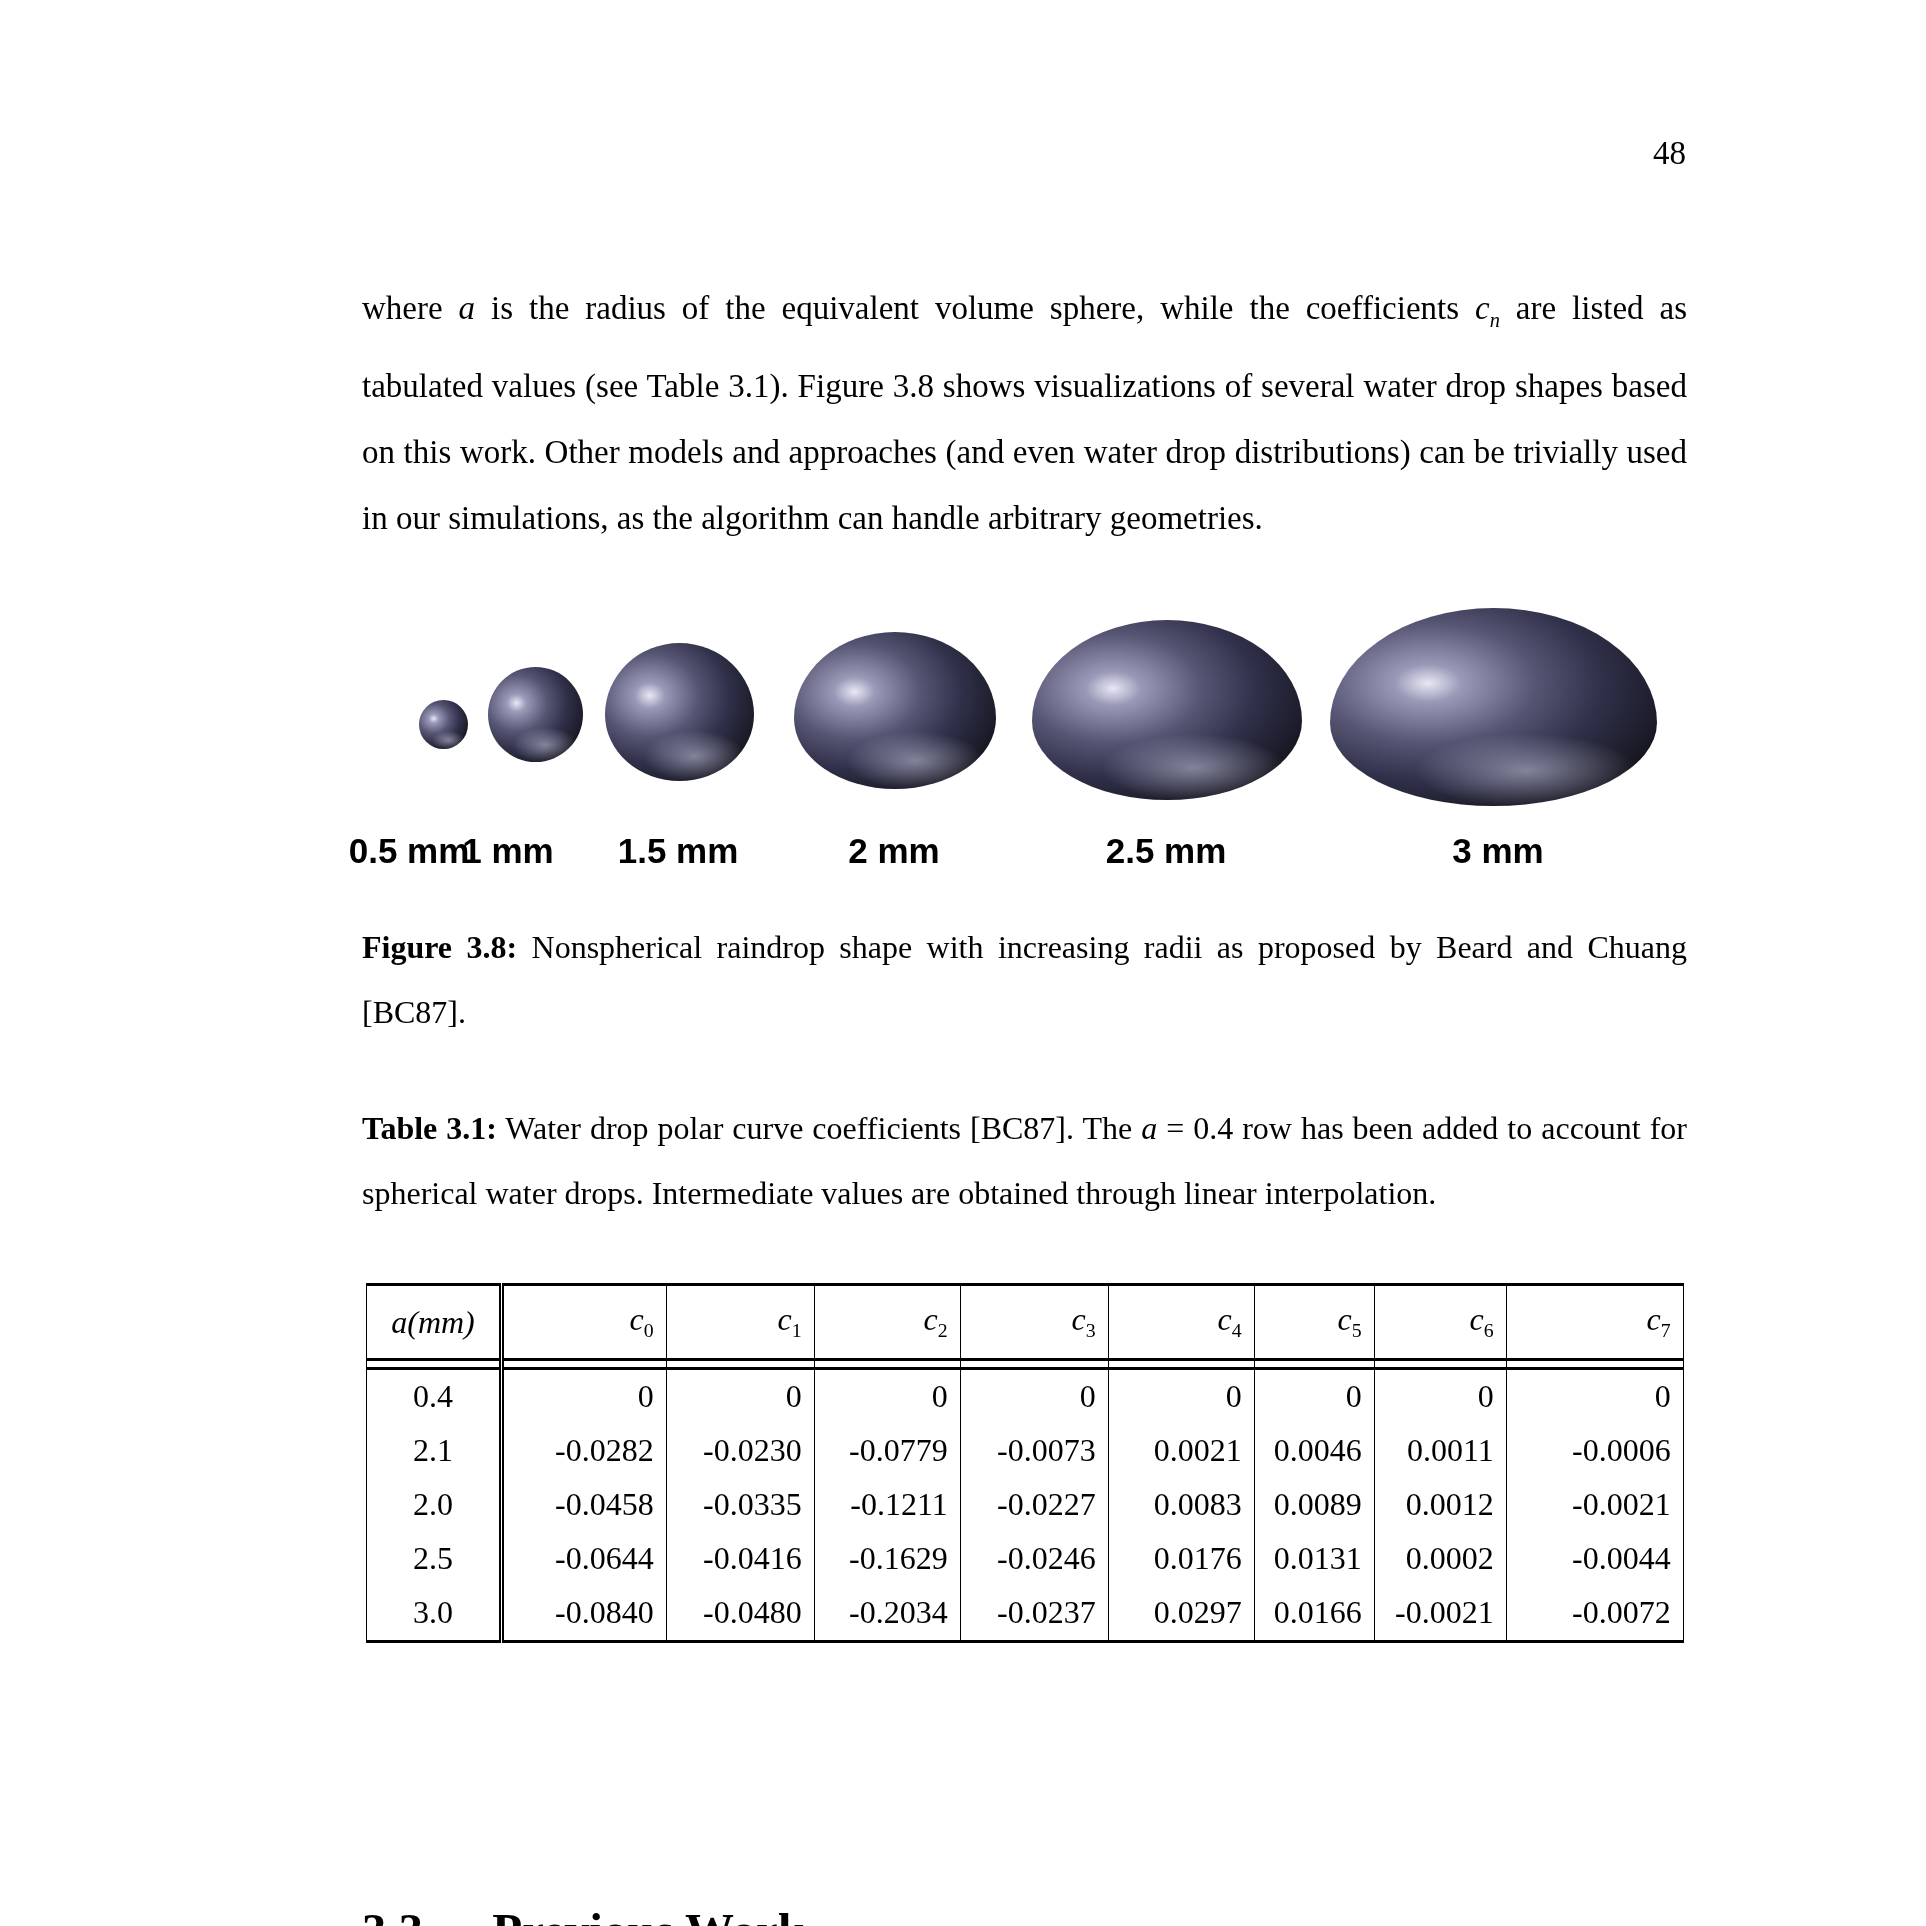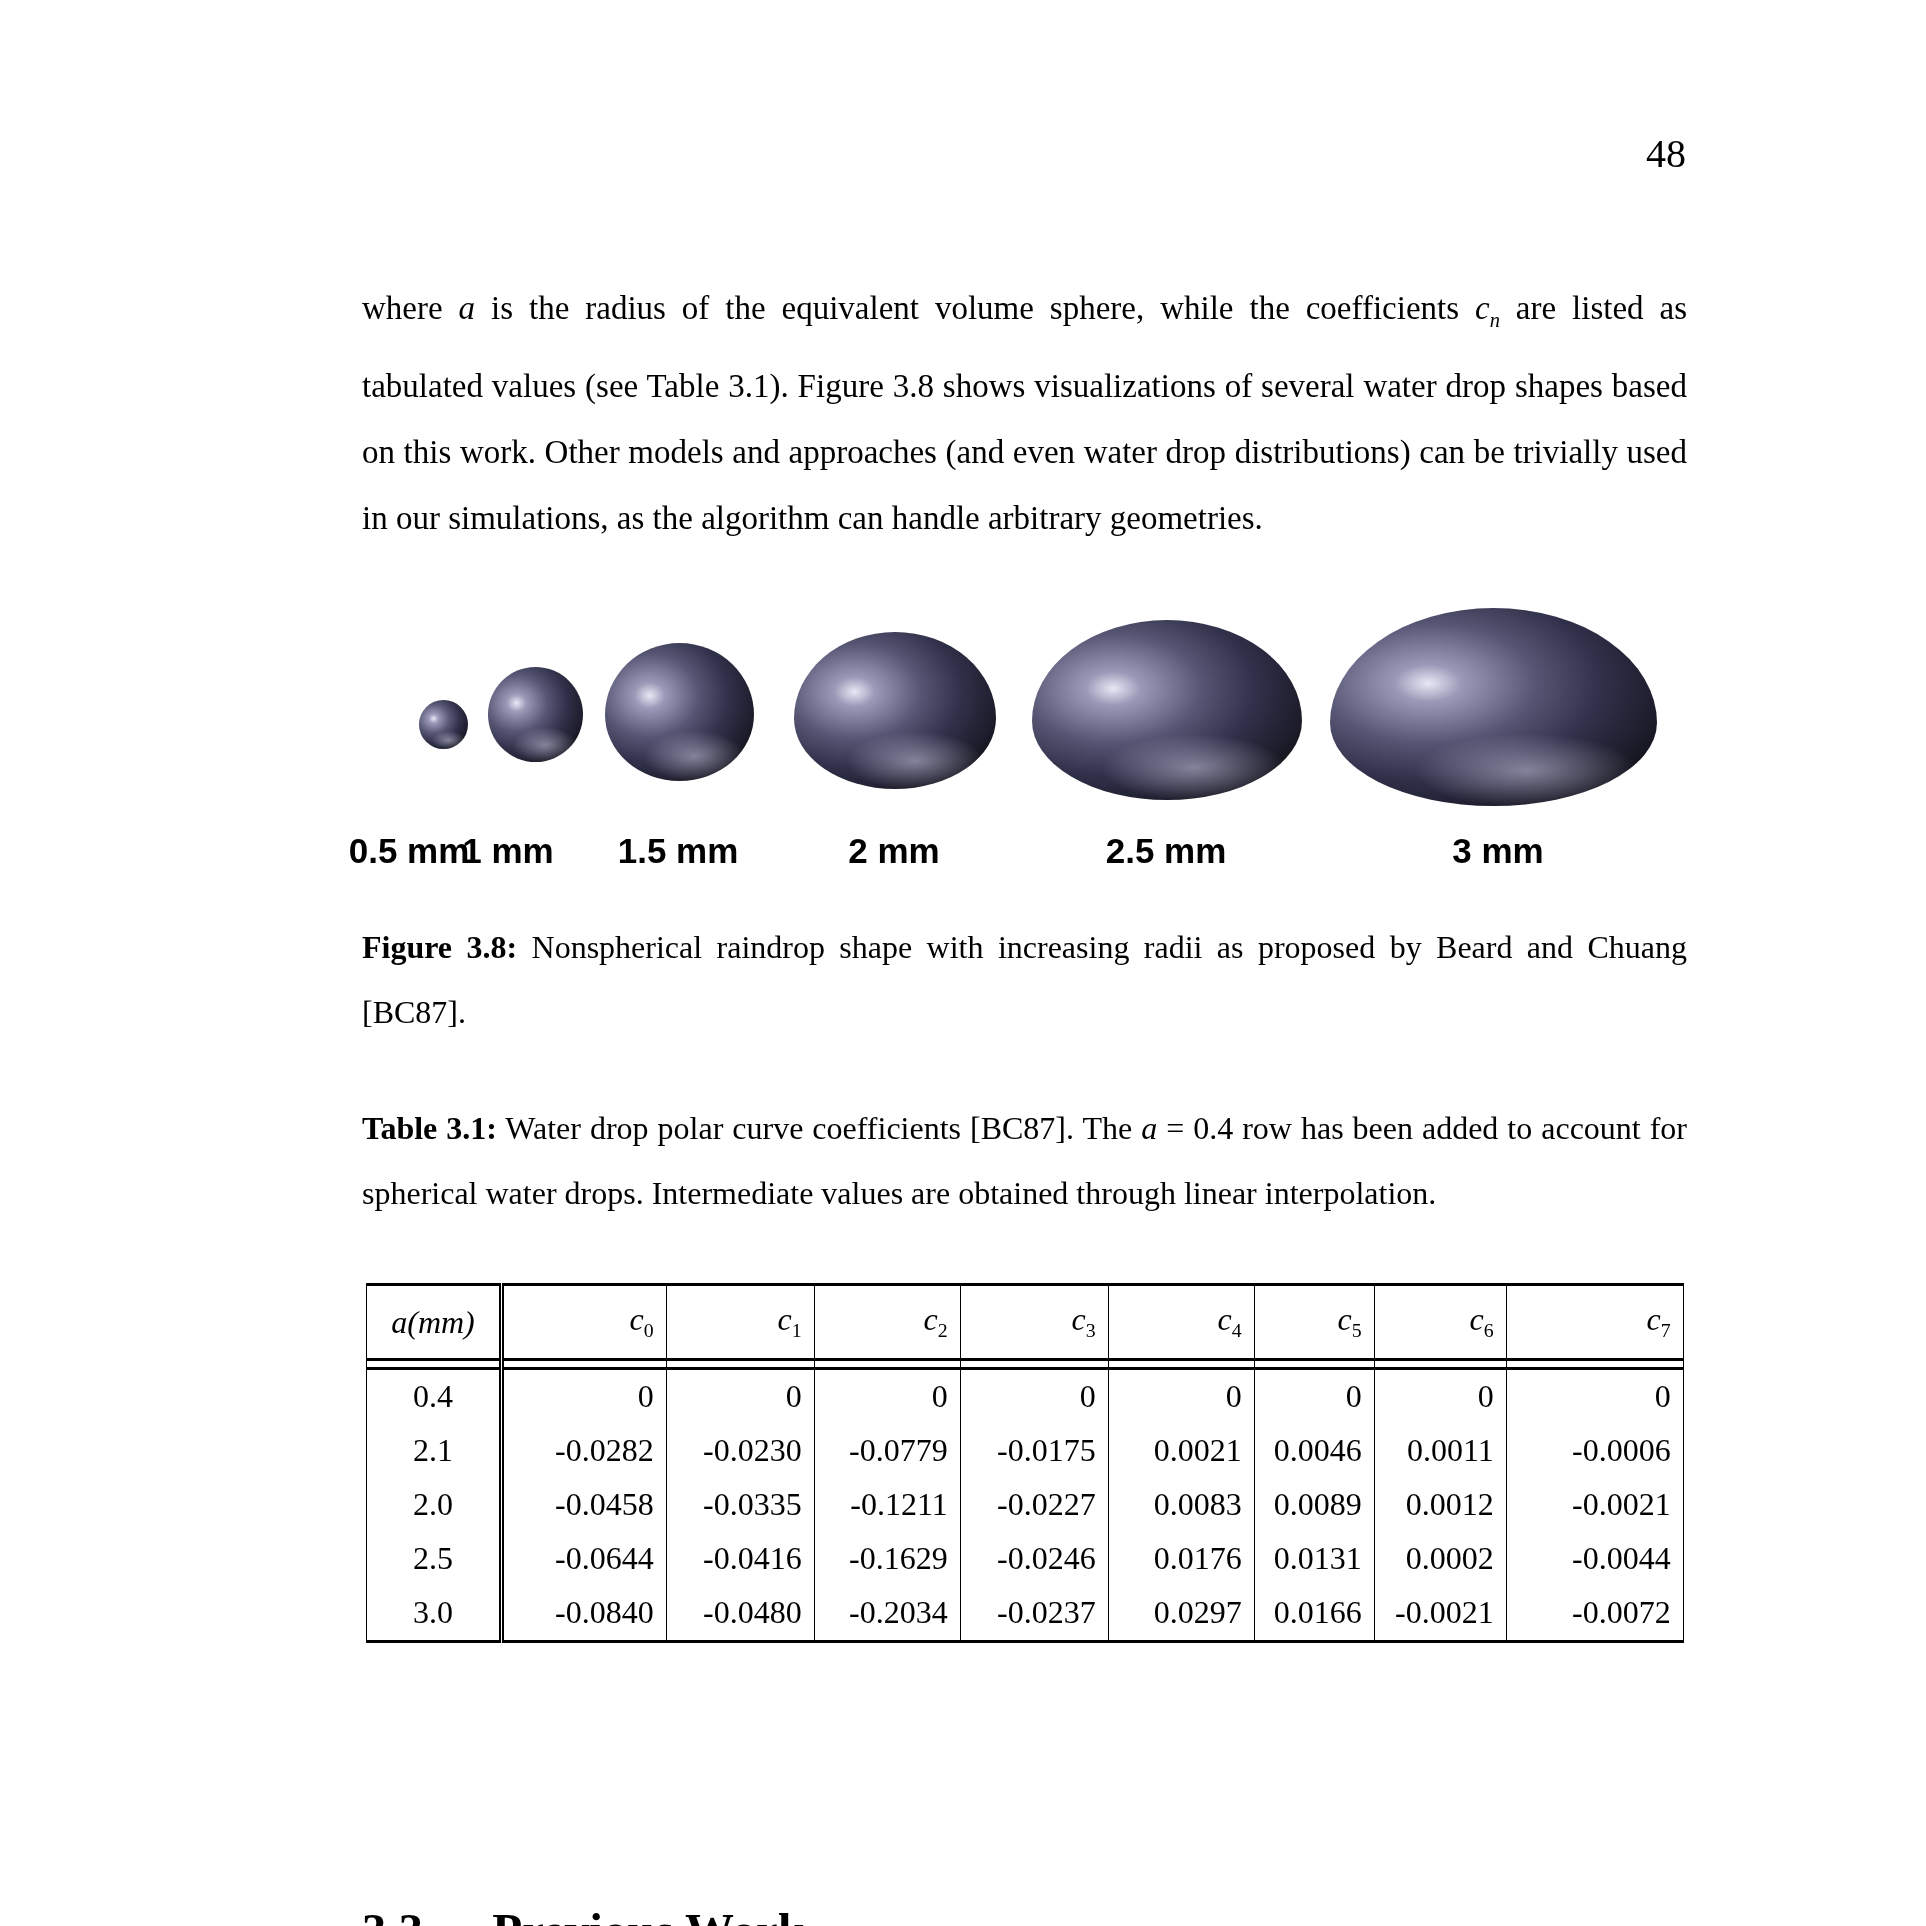--- a/index.html
+++ b/index.html
@@ -10,21 +10,21 @@
     background: #ffffff;
     color: #000000;
     font-family: "Liberation Serif", "DejaVu Serif", serif;
   }
 
   
   .pagenum {
     position: absolute;
     top: 136px;
     right: 279px;
-    font-size: 40px;
+    font-size: 33px;
     line-height: 35px;
   }
   .bodytext {
     position: absolute;
     left: 362px;
     width: 1325px;
     font-size: 33px;
     line-height: 66px;
     text-align: justify;
   }
@@ -204,21 +204,21 @@
         <td>0</td>
         <td>0</td>
         <td>0</td>
         <td>0</td>
       </tr>
       <tr>
         <td class="acol">2.1</td>
         <td>-0.0282</td>
         <td>-0.0230</td>
         <td>-0.0779</td>
-        <td>-0.0175</td>
+        <td>-0.0073</td>
         <td>0.0021</td>
         <td>0.0046</td>
         <td>0.0011</td>
         <td>-0.0006</td>
       </tr>
       <tr>
         <td class="acol">2.0</td>
         <td>-0.0458</td>
         <td>-0.0335</td>
         <td>-0.1211</td>

